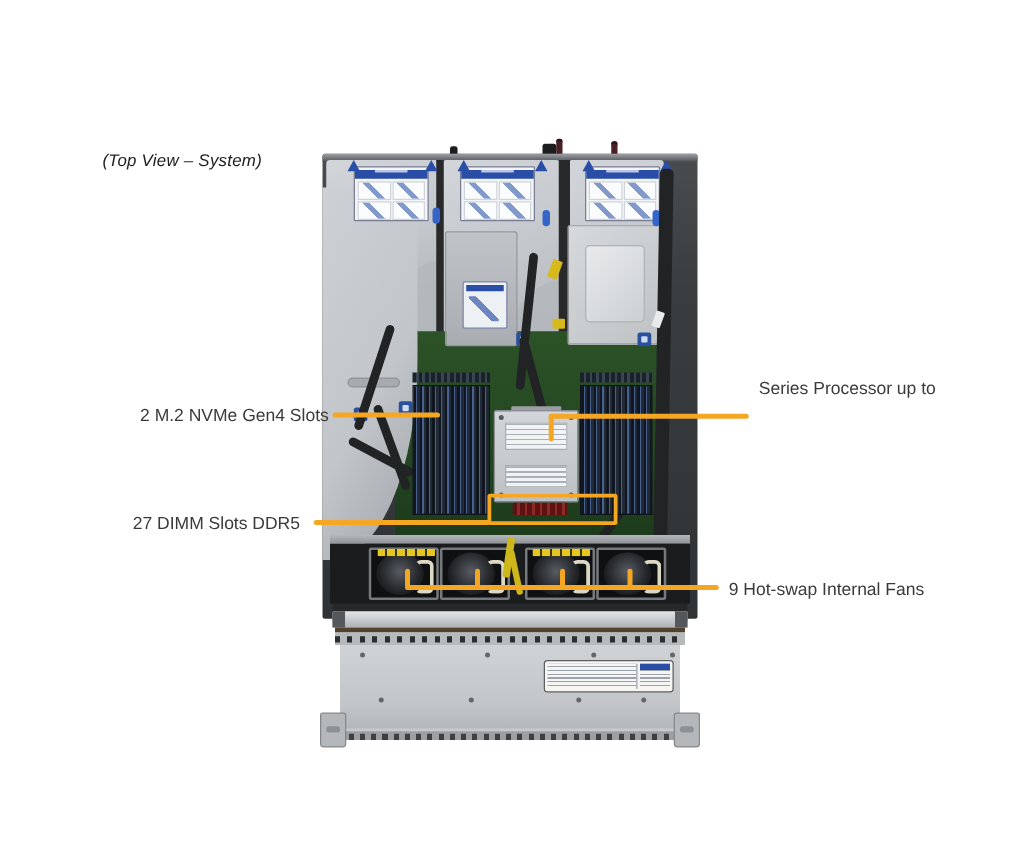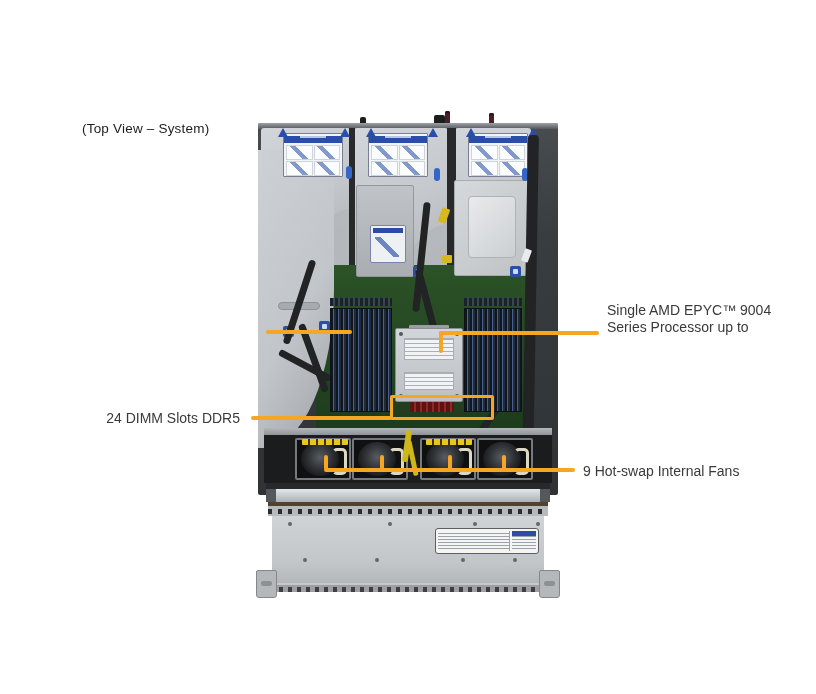--- a/index.html
+++ b/index.html
@@ -7,21 +7,21 @@
   html,body { margin:0; padding:0; background:#fff; }
   .page {
     position: relative; width: 816px; height: 694px; background: #ffffff;
     font-family: "Liberation Sans", sans-serif; overflow: hidden;
   }
   .abs { position: absolute; }
 
   
   .caption {
     position: absolute; left: 82px; top: 121px;
-    font-size: 13.5px; color: #1d1d1d; letter-spacing: .2px;
+    font-size: 13.5px; font-style: italic; color: #1d1d1d; letter-spacing: .2px;
   }
   .callout-label {
     position: absolute; font-size: 14px; color: #3a3a3a; white-space: nowrap; line-height: 17px;
   }
   .callout-line, .callout-tick { position: absolute; background: var(--accent); border-radius: 2px; }
   .callout-rect { position: absolute; border: 3px solid var(--accent); border-radius: 2px; background: transparent; }
 
   
   .chassis { position: absolute; left: 258px; top: 110px; width: 300px; height: 482px; }
   .chassis-base { position: absolute; left: 0; top: 13px; width: 300px; height: 372px;
@@ -271,23 +271,23 @@
 
   <div class="callout-line" style="left:251px; top:416px; width:141px; height:4px;"></div>
   <div class="callout-rect" style="left:390px; top:395px; width:104px; height:25px;"></div>
 
   <div class="callout-line" style="left:324px; top:468px; width:251px; height:4px;"></div>
   <div class="callout-tick" style="left:324px; top:455px; width:4px; height:15px;"></div>
   <div class="callout-tick" style="left:380px; top:455px; width:4px; height:15px;"></div>
   <div class="callout-tick" style="left:448px; top:455px; width:4px; height:15px;"></div>
   <div class="callout-tick" style="left:502px; top:455px; width:4px; height:15px;"></div>
 
+  <div class="callout-label" style="right:553px; top:324px;">2 M.2 NVMe Gen4 Slots</div>
 
   <div class="callout-label" style="left:607px; top:302px;">
-    <div>Single AMD EPYC™ 9004</div>
     <div>Series Processor up to</div>
   </div>
 
-  <div class="callout-label" style="right:576px; top:410px;">24 DIMM Slots DDR5</div>
+  <div class="callout-label" style="right:576px; top:410px;">27 DIMM Slots DDR5</div>
 
   <div class="callout-label" style="left:583px; top:463px;">9 Hot-swap Internal Fans</div>
 
 </div>
 
 </body></html>

